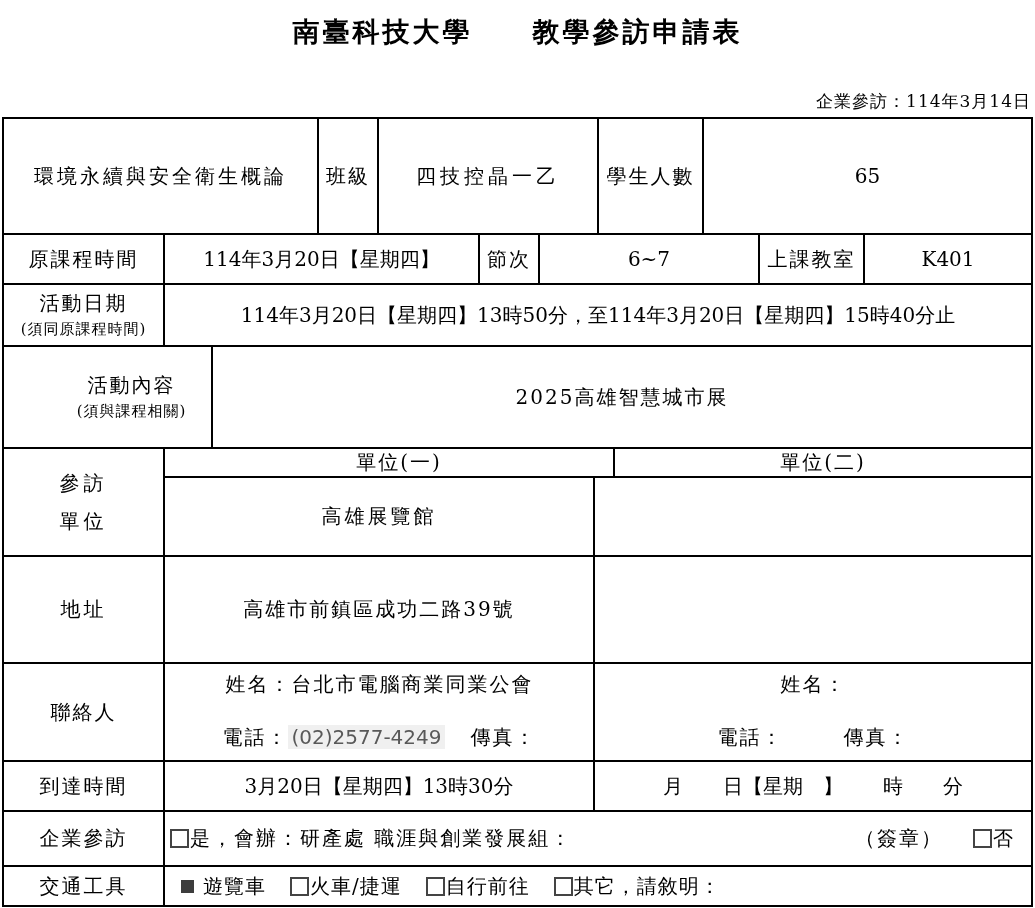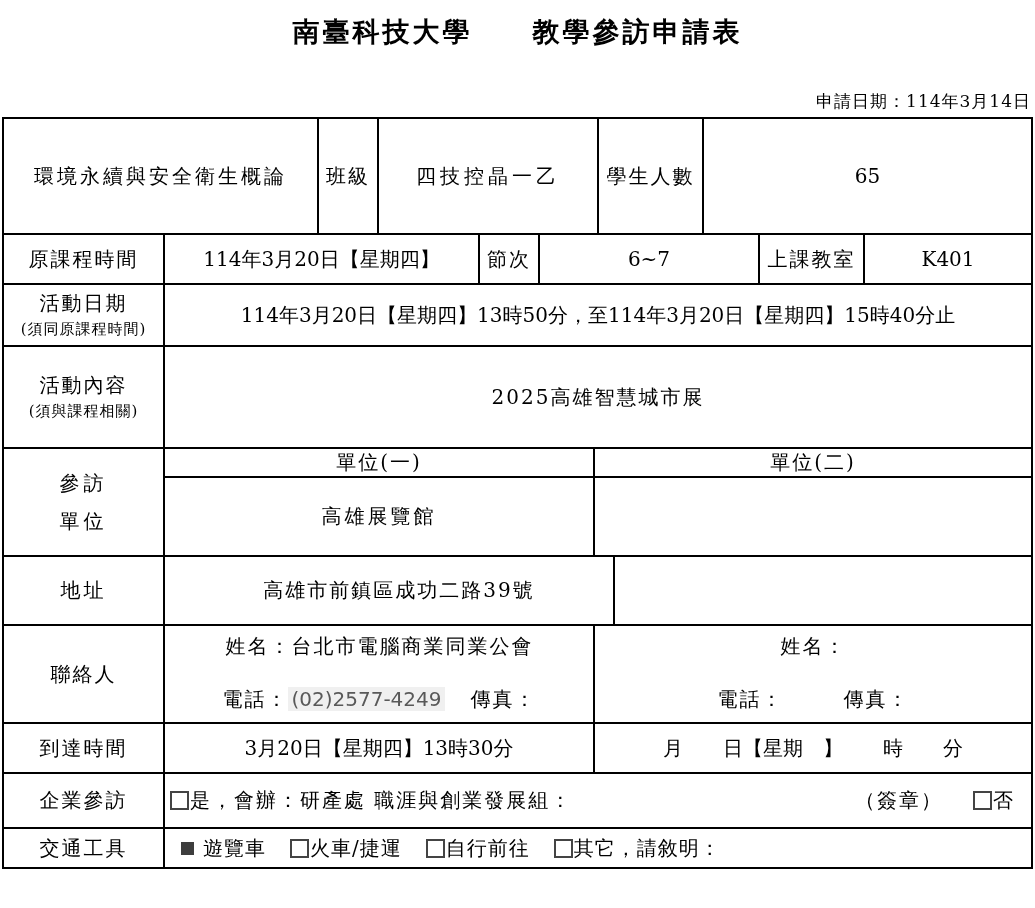--- a/index.html
+++ b/index.html
@@ -39,31 +39,31 @@
   .w-label { width:161px; flex:none; }
   .w-c2 { width:315px; flex:none; }
   .w-c3 { width:60px;  flex:none; }
   .w-c4 { width:220px; flex:none; }
   .w-c5 { width:105px; flex:none; }
   .w-half { width:430px; flex:none; }
   .grow { flex:1 1 auto; }
   .h-r1 { height:116px; }
   .h-r2 { height:50px; }
   .h-r3 { height:62px; }
-  .h-r4 { height:102px; }
+  .h-r4 { height:102px;padding-left:48px; }
   .h-visit { height:108px; }
   .h-vh { height:52px; }
-  .h-addr { height:69px;gap:20px; }
+  .h-addr { height:107px; }
   .h-contact { height:98px; }
   .h-arr { height:50px; }
   .h-ent { height:55px; }
   .h-tra { height:38px; }
   .visit-right { display:flex; flex-direction:column; flex:1 1 auto; }
   .visit-sub { display:flex; }
-  .visit-sub.hdr { border-bottom:2px solid #000; }
+  .visit-sub.hdr { border-bottom:2px solid #000;padding-left:20px; }
   .visit-label-line { line-height:38px; letter-spacing:4px; }
   .contact-cell {
     flex-direction:column; align-items:center; justify-content:space-between;
     text-align:left; padding:7px 4px 9px 5px;
   }
   .contact-line { white-space:pre; }
   .phone-val {
     font-family:"DejaVu Sans","Liberation Sans",sans-serif;
     color:#595959; background:#f0f0f0; padding:0 3px; font-size:20px;
   }
@@ -81,21 +81,21 @@
   .ent-cell { justify-content:flex-start; text-align:left; padding:0 18px 0 5px; }
   .ent-seal { margin-left:auto; letter-spacing:2px; }
   .ent-no { margin-left:30px; display:inline-flex; align-items:center; }
   .tra-cell { justify-content:flex-start; text-align:left; padding-left:16px; gap:24px; }
   .tra-opt { display:inline-flex; align-items:center; letter-spacing:1px; }
 </style>
 </head>
 <body>
 
 <div class="doc-title">南臺科技大學　　教學參訪申請表</div>
-<div class="apply-date">申請日期：114年3月14日</div>
+<div class="apply-date">企業參訪：114年3月14日</div>
 
 <div class="form-table">
 
   <div class="row h-r1">
     <div class="cell w-c2 ls3">環境永續與安全衛生概論</div>
     <div class="cell w-c3 ls2">班級</div>
     <div class="cell w-c4 ls4">四技控晶一乙</div>
     <div class="cell w-c5 ls2">學生人數</div>
     <div class="cell grow last">65</div>
   </div>

